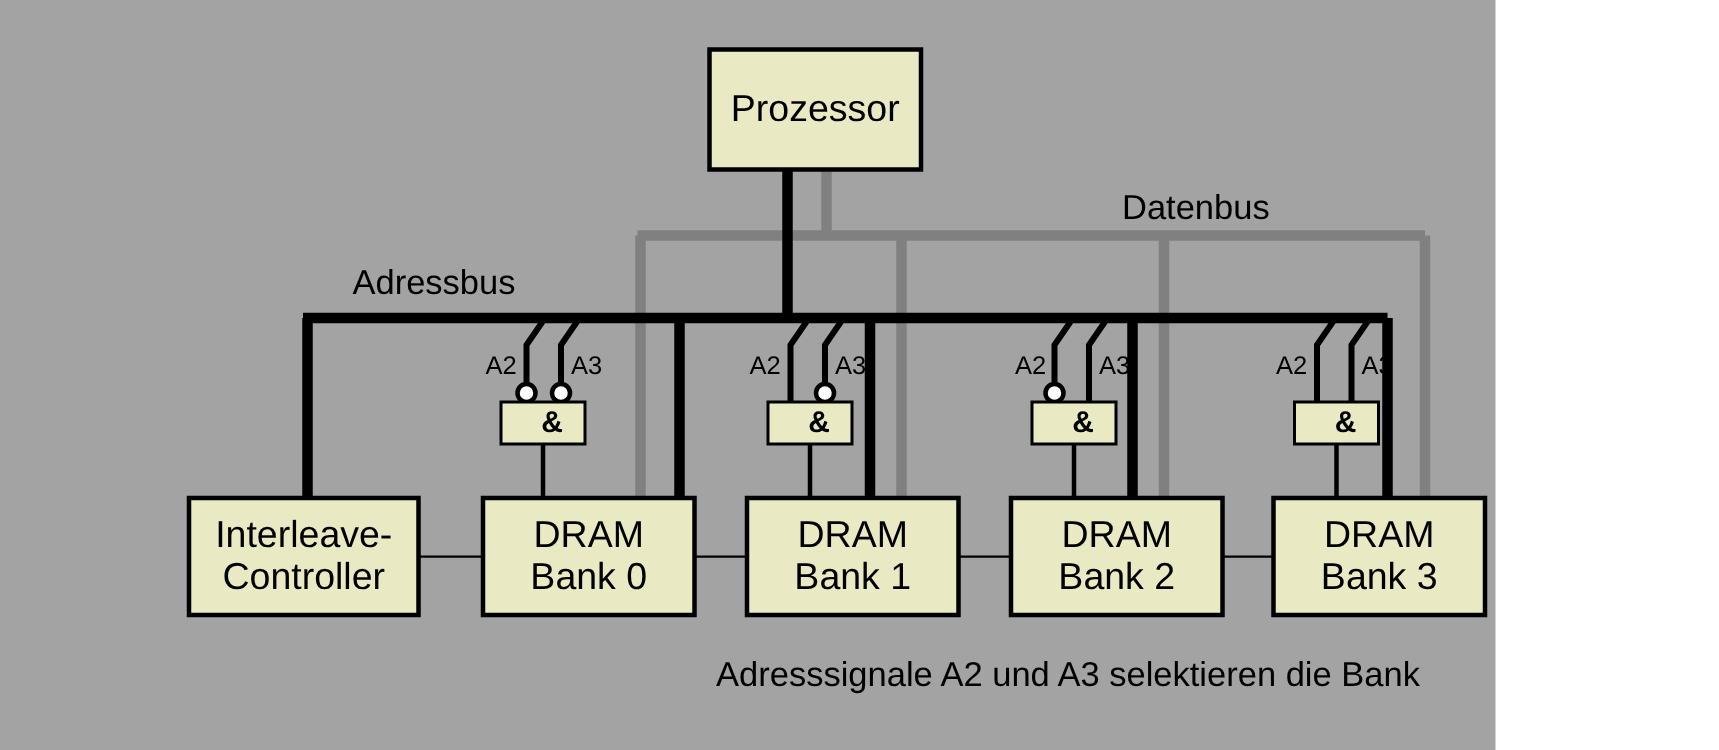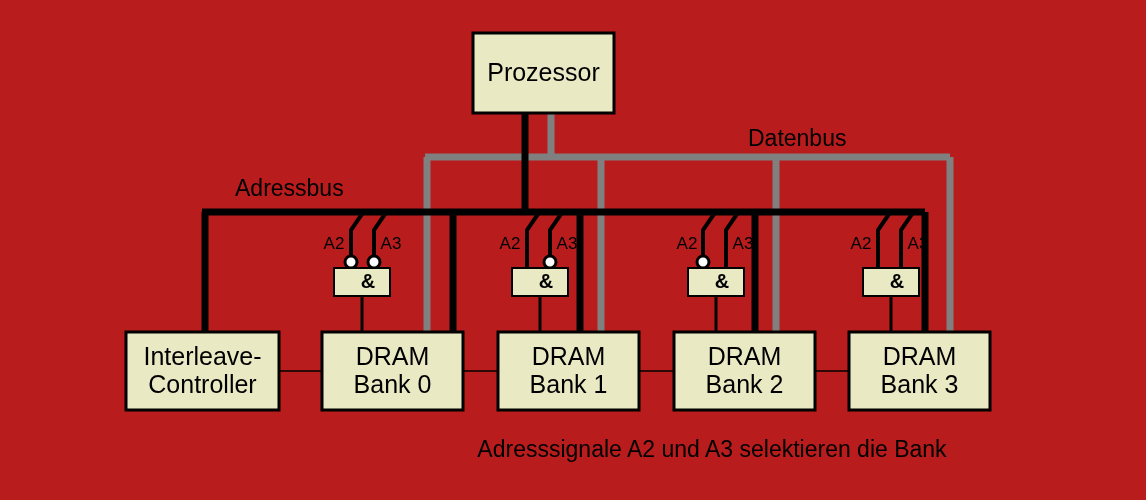--- a/index.html
+++ b/index.html
@@ -2,23 +2,23 @@
 <html><head>
 <meta charset="utf-8">
 <style>
   html, body {
     margin: 0;
     padding: 0;
     background: #ffffff;
   }
   #diagram-root {
     position: relative;
-    width: 1146px;
+    width: 997px;
     height: 500px;
-    background: #b91c1c;
+    background: #a3a3a3;
     font-family: "Liberation Sans", sans-serif;
     overflow: hidden;
   }
   svg { display: block; }
   .box-rect {
     stroke: #000000;
     stroke-width: 3;
   }
   .box-rect-thin {
     stroke: #000000;

